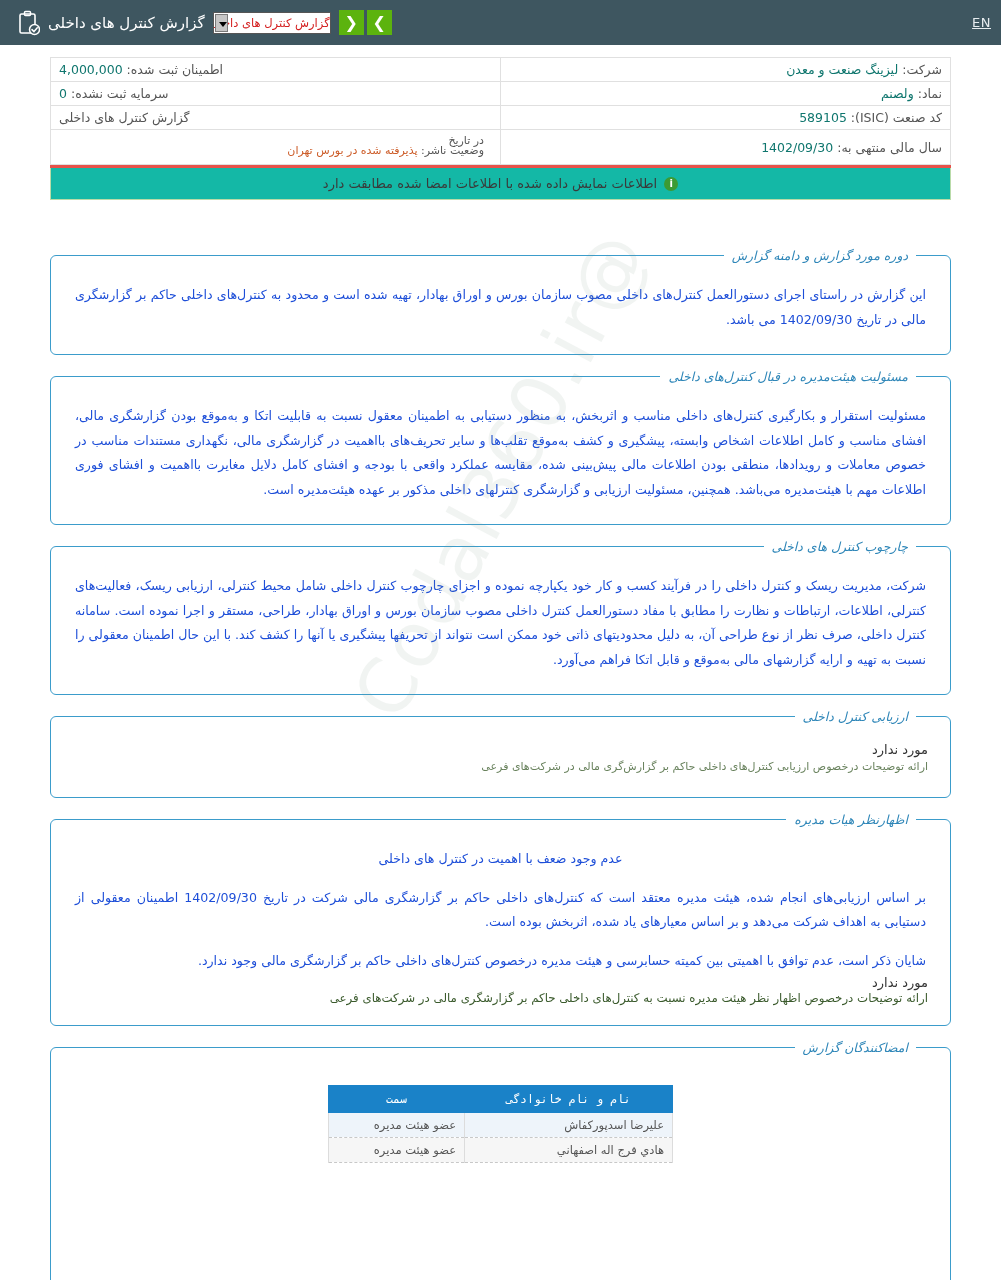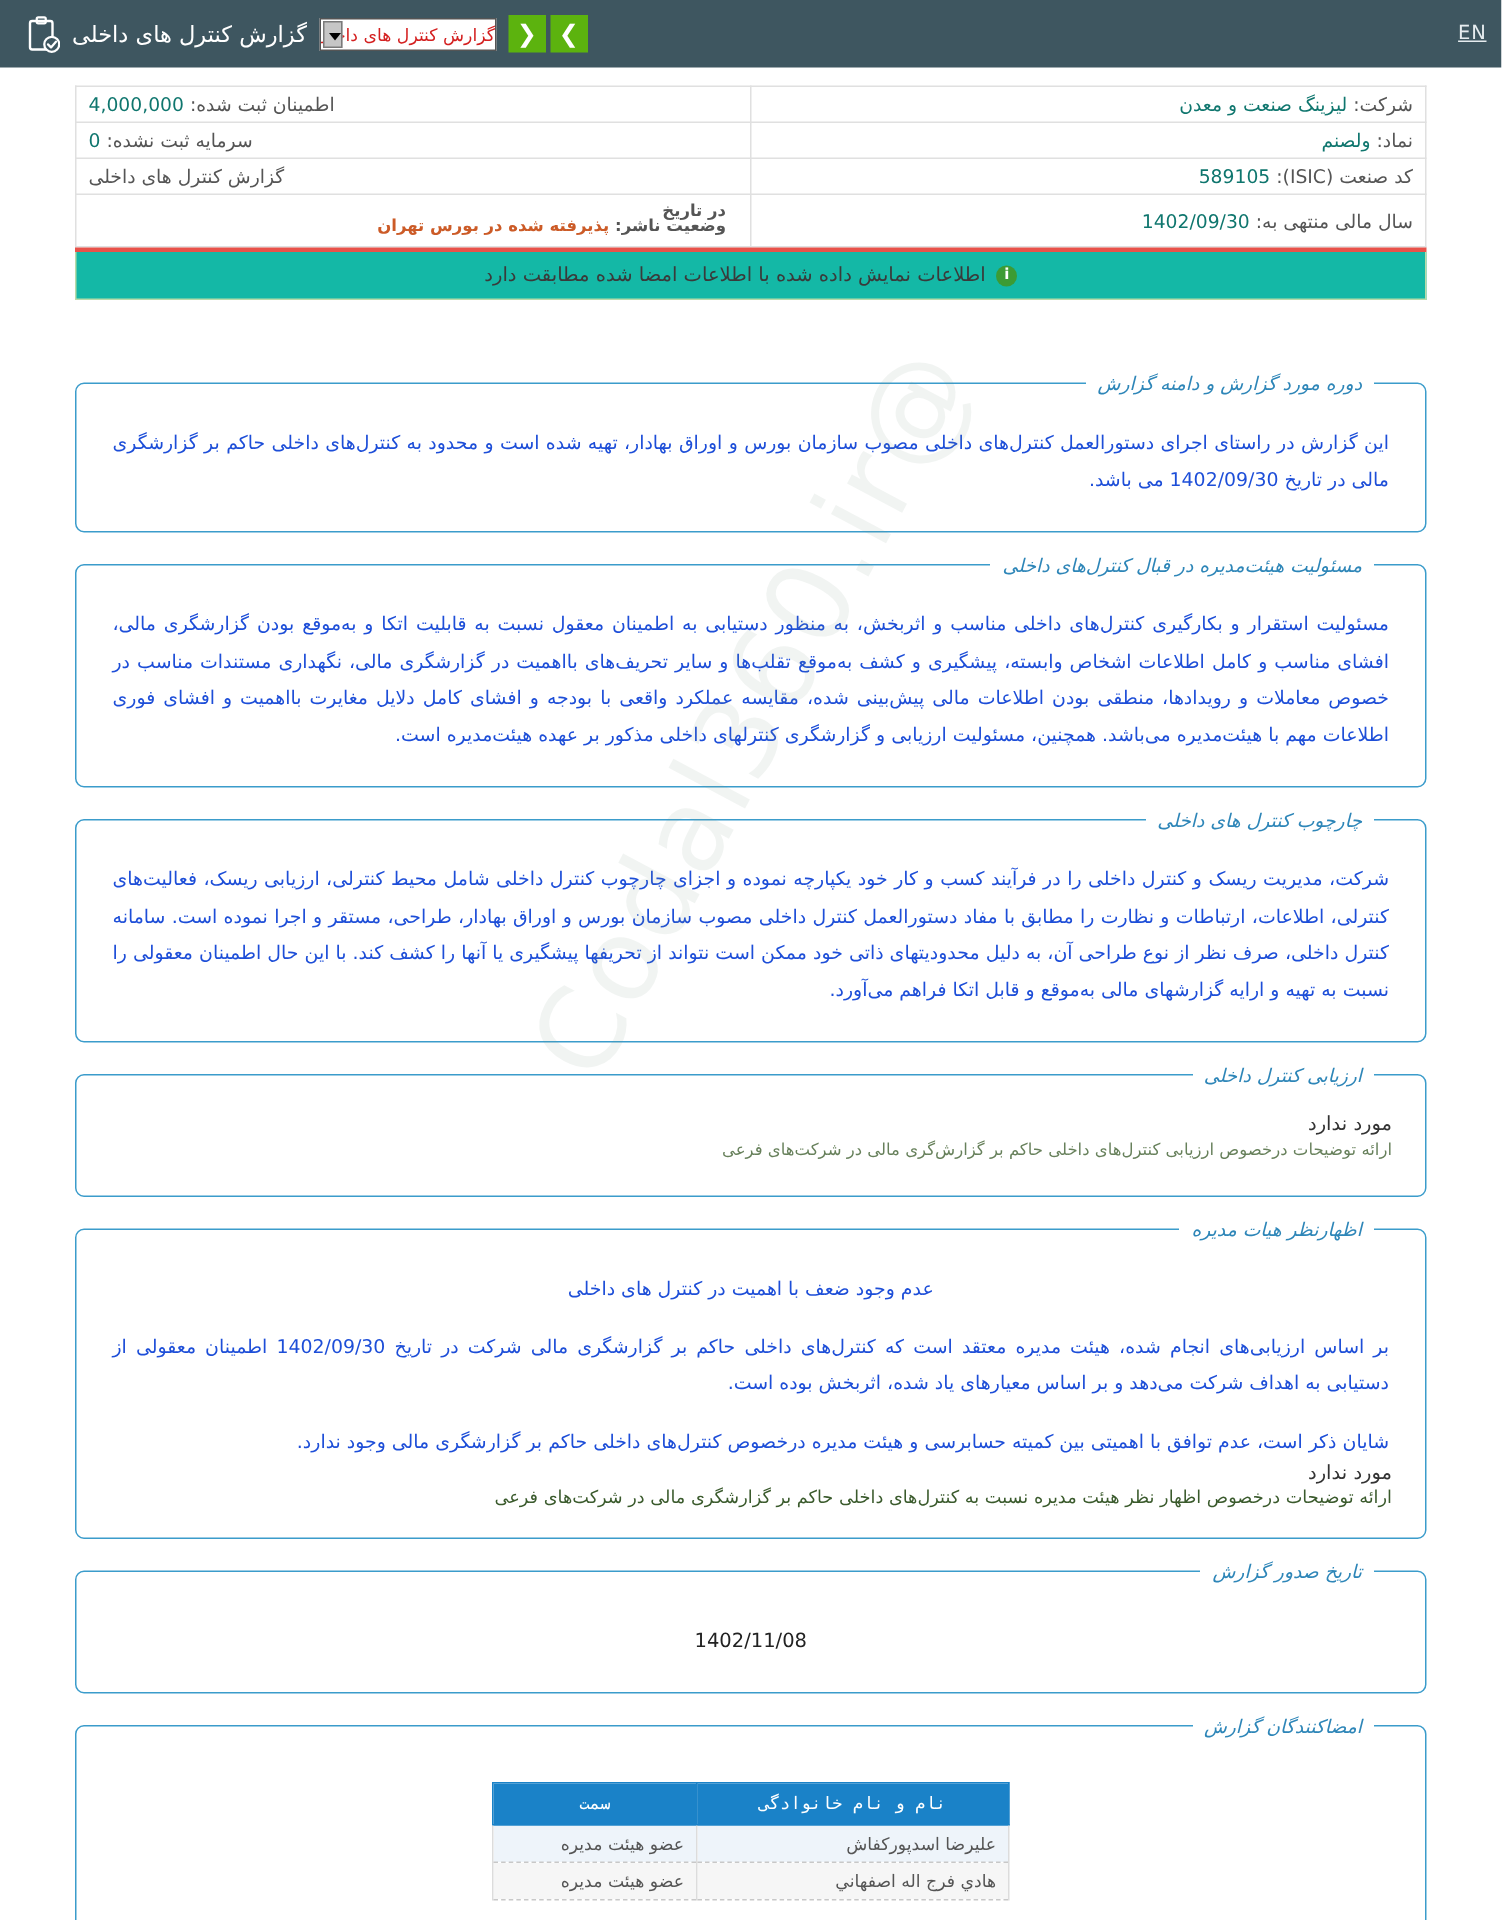--- a/index.html
+++ b/index.html
@@ -103,21 +103,21 @@
     border: 1px solid #e0e0e0;
     padding: 4px 8px;
     height: 24px;
     vertical-align: middle;
     color: #4a4a4a;
   }
   table.info td.right { width: 50%; text-align: right; }
   table.info td.left  { width: 50%; text-align: left; }
   .lbl { color: #555; }
   .val { color: #0f766e; }
-  .stack-row { position: relative; height: 26px; font-weight: bold; }
+  .stack-row { position: relative; height: 26px; }
   .stack-a {
     position: absolute;
     right: 8px; top: 0;
     color: #555;
     font-size: 11px;
   }
   .stack-b {
     position: absolute;
     right: 8px; top: 10px;
     color: #555;
@@ -372,24 +372,20 @@
 
   <fieldset class="sec">
     <legend>اظهارنظر هیات مدیره</legend>
     <p class="para" style="text-align:center;">عدم وجود ضعف با اهمیت در کنترل های داخلی</p>
     <p class="para">بر اساس ارزیابی‌های انجام شده، هیئت مدیره معتقد است که کنترل‌های داخلی حاکم بر گزارشگری مالی شرکت در تاریخ 1402/09/30 اطمینان معقولی از دستیابی به اهداف شرکت می‌دهد و بر اساس معیارهای یاد شده، اثربخش بوده است.</p>
     <p class="para">شایان ذکر است، عدم توافق با اهمیتی بین کمیته حسابرسی و هیئت مدیره درخصوص کنترل‌های داخلی حاکم بر گزارشگری مالی وجود ندارد.</p>
     <p class="note-line gap-top">مورد ندارد</p>
     <p class="sub-note">ارائه توضیحات درخصوص اظهار نظر هیئت مدیره نسبت به کنترل‌های داخلی حاکم بر گزارشگری مالی در شرکت‌های فرعی</p>
   </fieldset>
 
-  <fieldset class="sec sec-date">
-    <legend>تاریخ صدور گزارش</legend>
-    <div class="date-val">1402/11/08</div>
-  </fieldset>
 
   <fieldset class="sec sign-sec">
     <legend>امضاکنندگان گزارش</legend>
     <table class="sign">
       <thead>
         <tr>
           <th class="name-col">نام و نام خانوادگی</th>
           <th class="role-col">سمت</th>
         </tr>
       </thead>

